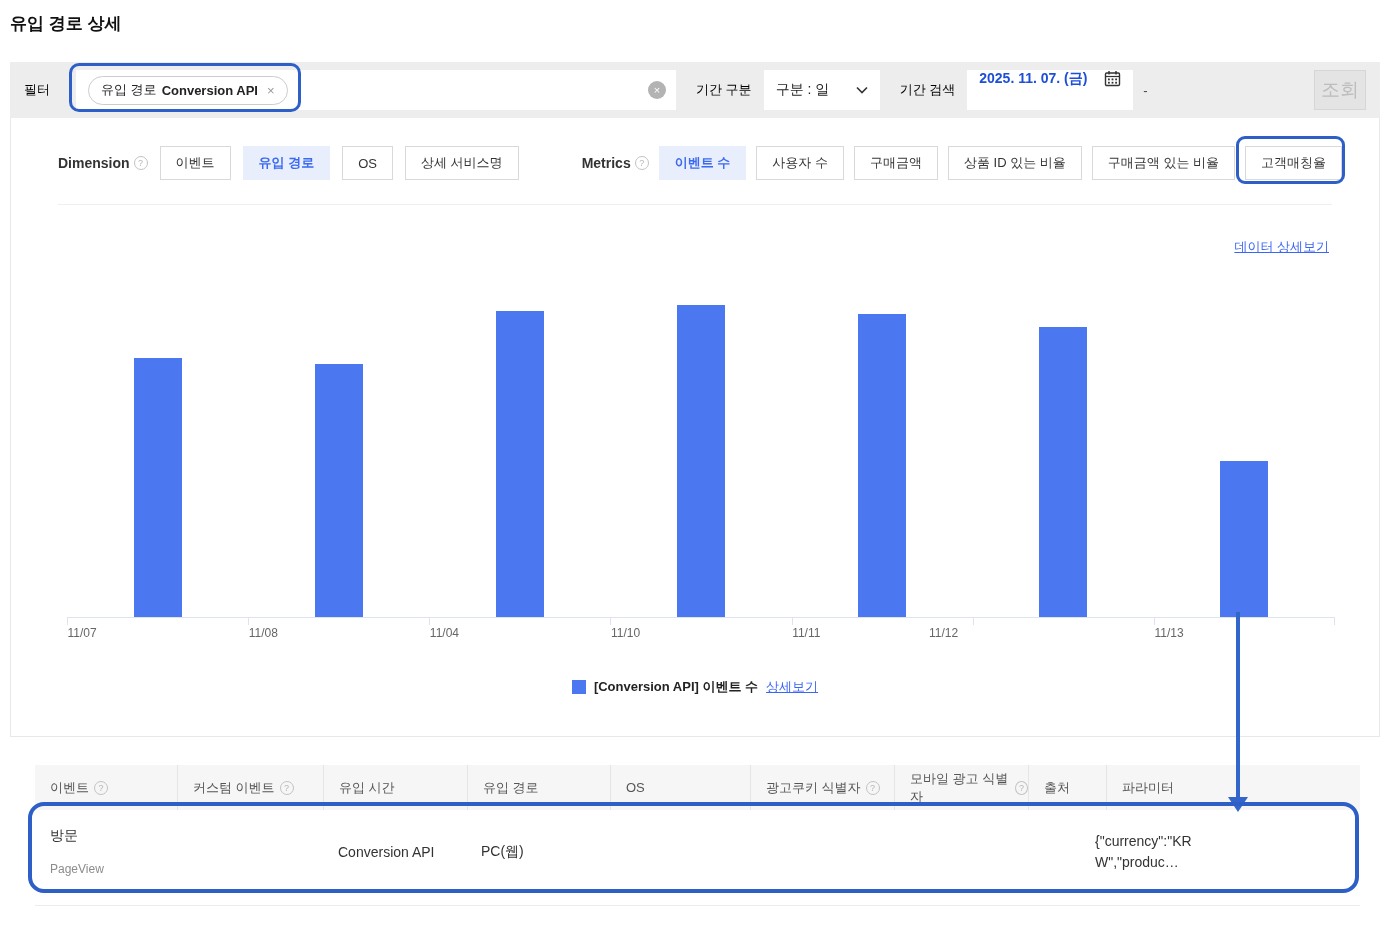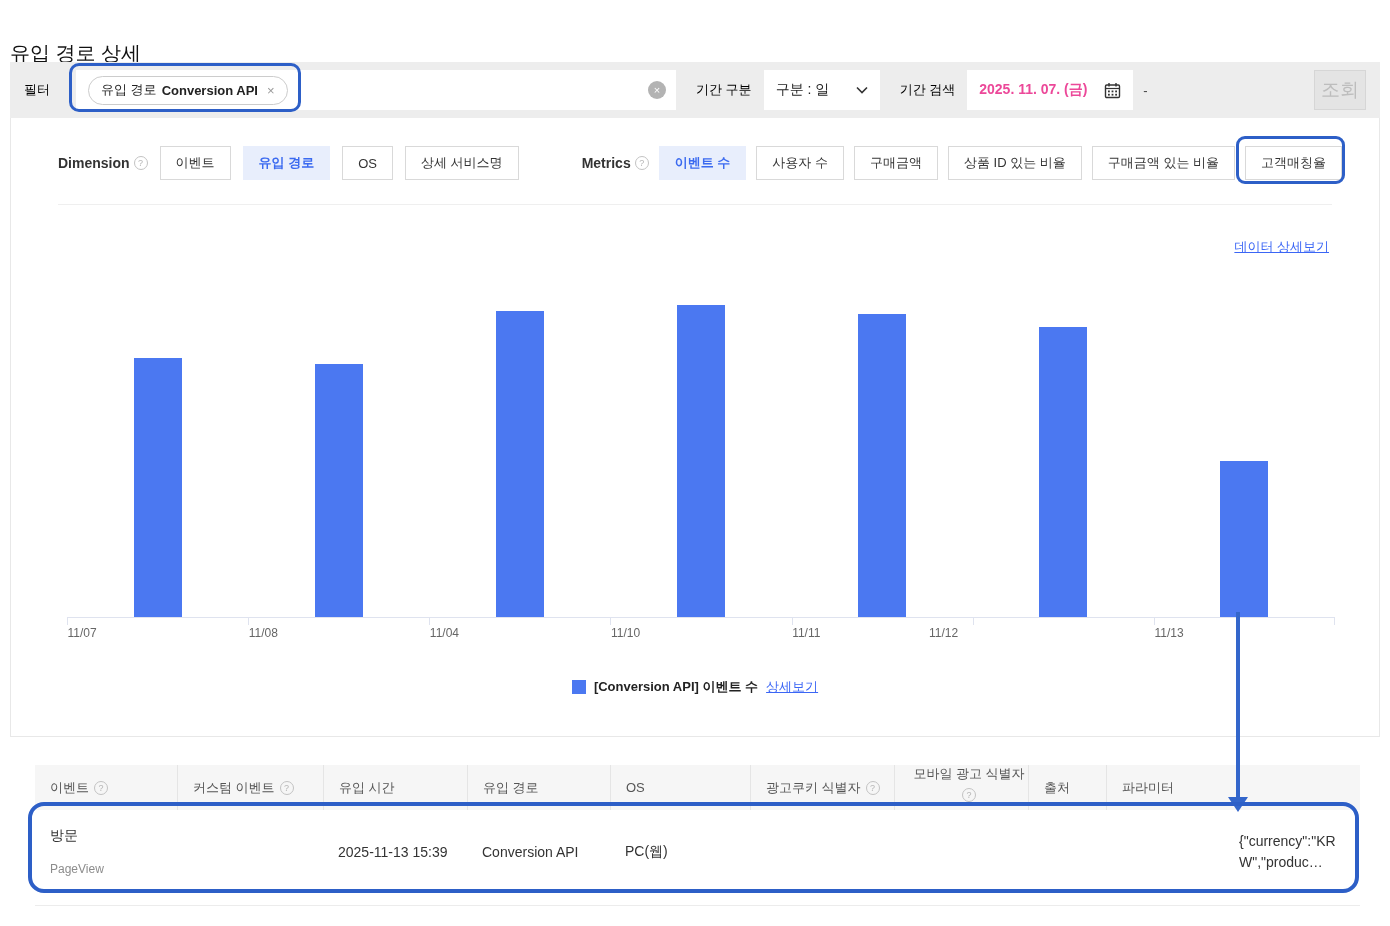--- a/index.html
+++ b/index.html
@@ -8,39 +8,39 @@
     --link:#3b66f5;
     --selbg:#e8eefc;
     --seltx:#3b6af0;
   }
   *{box-sizing:border-box;margin:0;padding:0;}
   html,body{background:#fff;}
   body{font-family:"Liberation Sans","DejaVu Sans",sans-serif;}
   #page{position:relative;width:1390px;height:926px;background:#fff;overflow:hidden;}
 
   
-  .page-title{position:absolute;left:10px;top:12px;font-size:20px;font-weight:400;color:#111;margin-top:28px;}
+  .page-title{position:absolute;left:10px;top:12px;font-size:17px;font-weight:700;color:#111;}
 
   
   .filter-bar{position:absolute;left:10px;top:62px;width:1370px;height:56px;background:#ededed;
     display:flex;align-items:center;padding:0 14px;}
   .bar-label{font-size:13px;color:#000000;white-space:nowrap;}
   .filter-input{position:relative;width:600px;height:40px;background:#fff;margin-left:26px;
     display:flex;align-items:center;padding:0 12px;}
   .chip{display:inline-flex;align-items:center;height:29px;border:1px solid #ccc;border-radius:15px;
     padding:0 12px;background:#fff;font-size:13px;color:#222;white-space:nowrap;}
   .chip b{margin-left:5px;font-weight:700;}
   .chip .chip-x{margin-left:9px;color:#999;font-size:13px;cursor:pointer;}
   .clear-btn{position:absolute;right:10px;top:11px;width:18px;height:18px;border-radius:50%;
     background:#b3b3b3;color:#fff;font-size:11px;line-height:18px;text-align:center;cursor:pointer;}
   .ml20{margin-left:20px;}
   .select-box{height:40px;background:#fff;display:flex;align-items:center;justify-content:space-between;
     width:116px;padding:0 12px;margin-left:12px;font-size:14px;color:#222;cursor:pointer;}
-  .date-box{height:40px;background:#fff;display:flex;align-items:center;justify-content:space-between;
-    width:166px;padding:0 12px;margin-left:12px;font-size:14px;font-weight:700;color:#ec4899;cursor:pointer;}
+  .date-box{height:40px;background:#fff;display:flex;align-items:flex-start;justify-content:space-between;
+    width:166px;padding:0 12px;margin-left:12px;font-size:14px;font-weight:700;color:#1d4ed8;cursor:pointer;}
   .dash{margin-left:10px;color:#444;font-size:13px;}
   .search-btn{margin-left:auto;width:52px;height:40px;background:#e4e4e4;border:1px solid #d6d6d6;
     color:#bdbdbd;font-size:19px;font-family:inherit;}
 
   
   .panel{position:absolute;left:10px;top:118px;width:1370px;height:619px;background:#fff;
     border:1px solid #e8e8e8;border-top:none;}
   .controls{position:absolute;left:47px;right:37px;top:28px;display:flex;justify-content:space-between;align-items:center;}
   .ctl-group{display:flex;align-items:center;gap:12px;}
   .ctl-group.metrics{gap:10px;}
@@ -213,43 +213,40 @@
         <div class="th" style="width: 143px;">
           <span>유입 경로</span>
         </div>
         <div class="th" style="width: 140px;">
           <span>OS</span>
         </div>
         <div class="th" style="width: 144px;">
           <span>광고쿠키 식별자</span>
           <span class="help">?</span>
         </div>
-        <div class="th" style="width: 134px; flex-direction: column;">
+        <div class="th" style="width: 134px;">
           <span>모바일 광고 식별자</span>
           <span class="help">?</span>
         </div>
         <div class="th" style="width: 78px;">
           <span>출처</span>
         </div>
         <div class="th" style="width: 136px;">
           <span>파라미터</span>
         </div>
       </div>
     <div id="tbody">
         <div class="trow">
           <div class="td" style="width: 142px;">
             <span>방문</span>
             <span class="sub">PageView</span>
           </div>
           <div class="td" style="width: 146px;">
             <span></span>
           </div>
-          <div class="td" style="width: 144px;">
-            <span>2025-11-13 15:39</span>
-          </div>
           <div class="td" style="width: 143px;">
             <span>Conversion API</span>
           </div>
           <div class="td" style="width: 140px;">
             <span>PC(웹)</span>
           </div>
           <div class="td" style="width: 118px;">
             <span></span>
           </div>
           <div class="td" style="width: 144px;">

